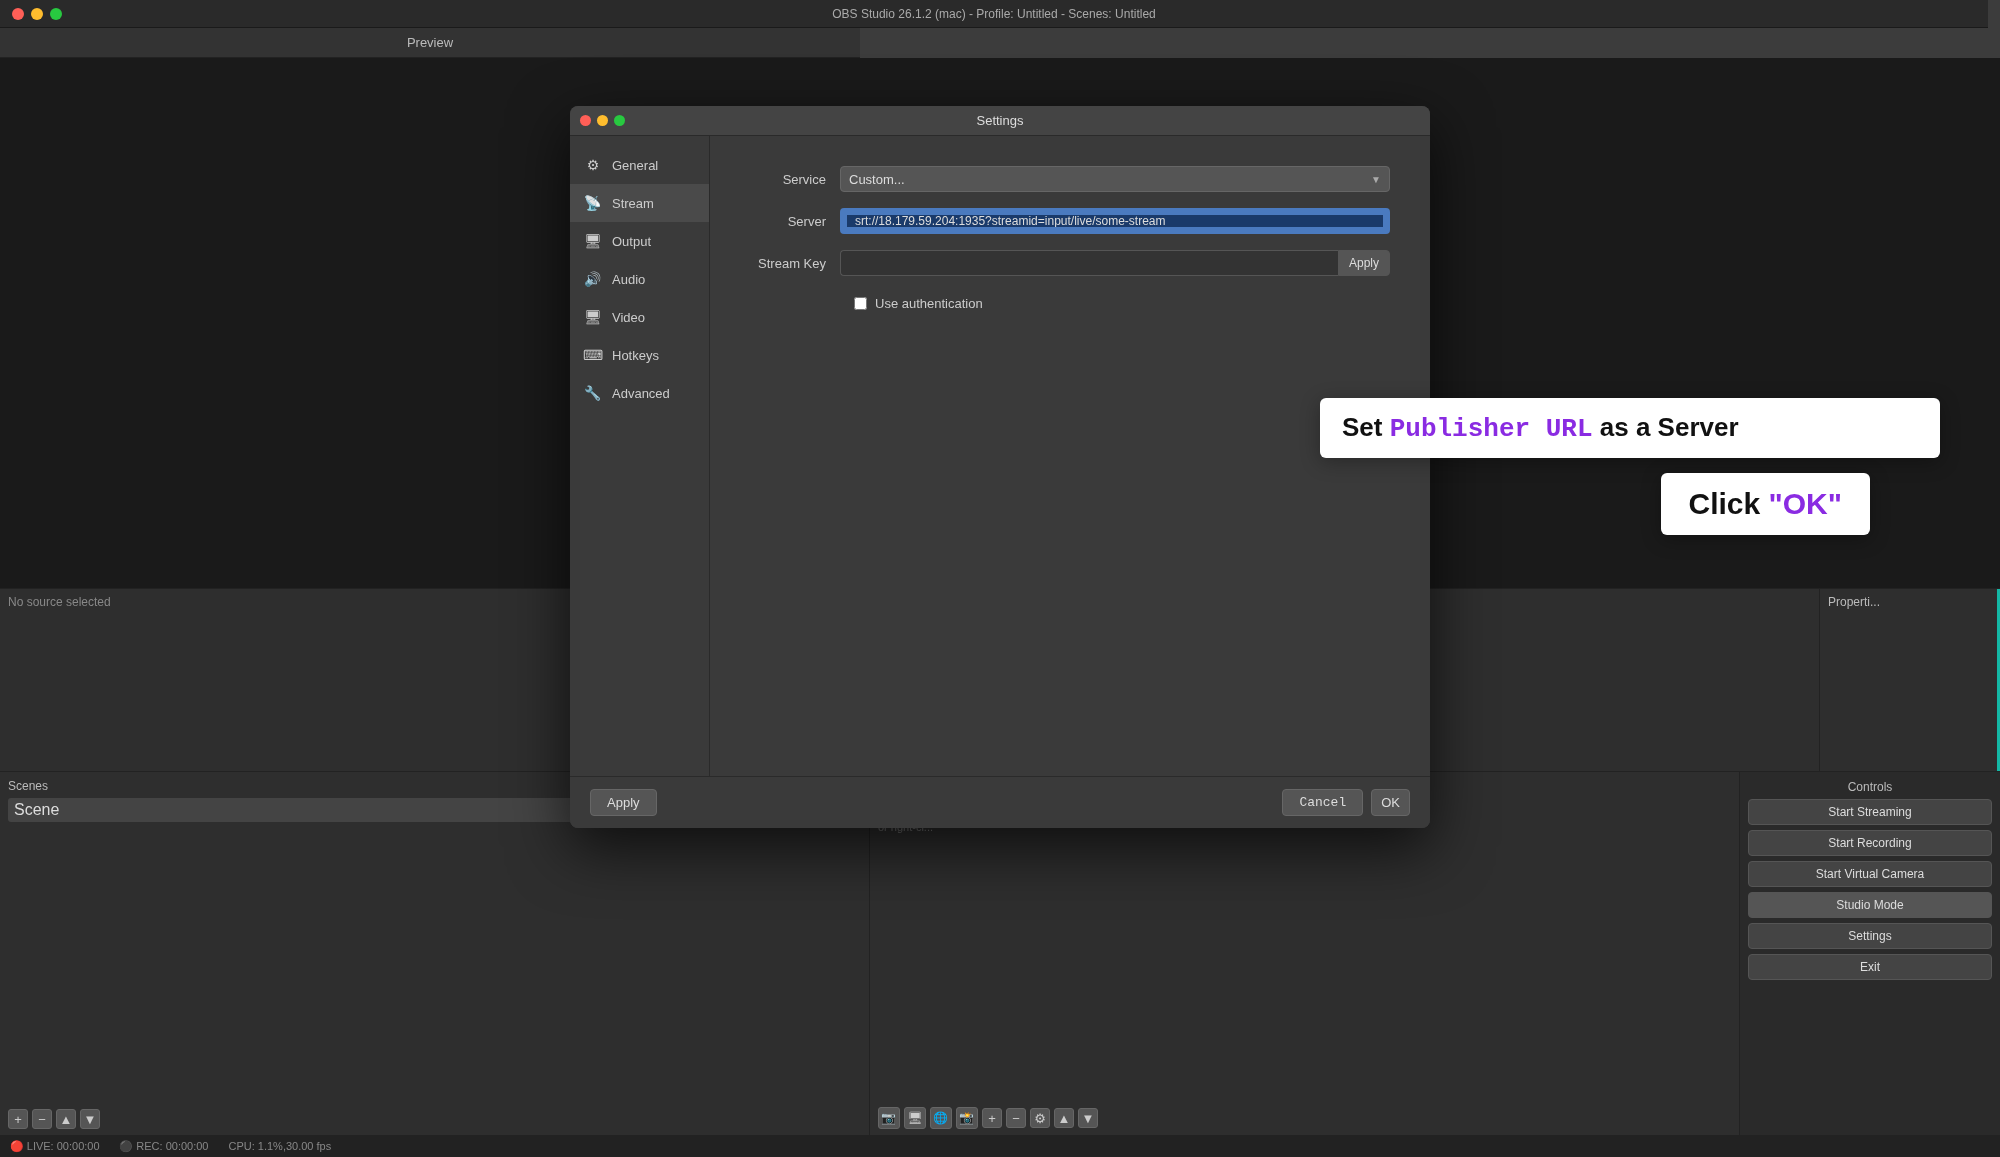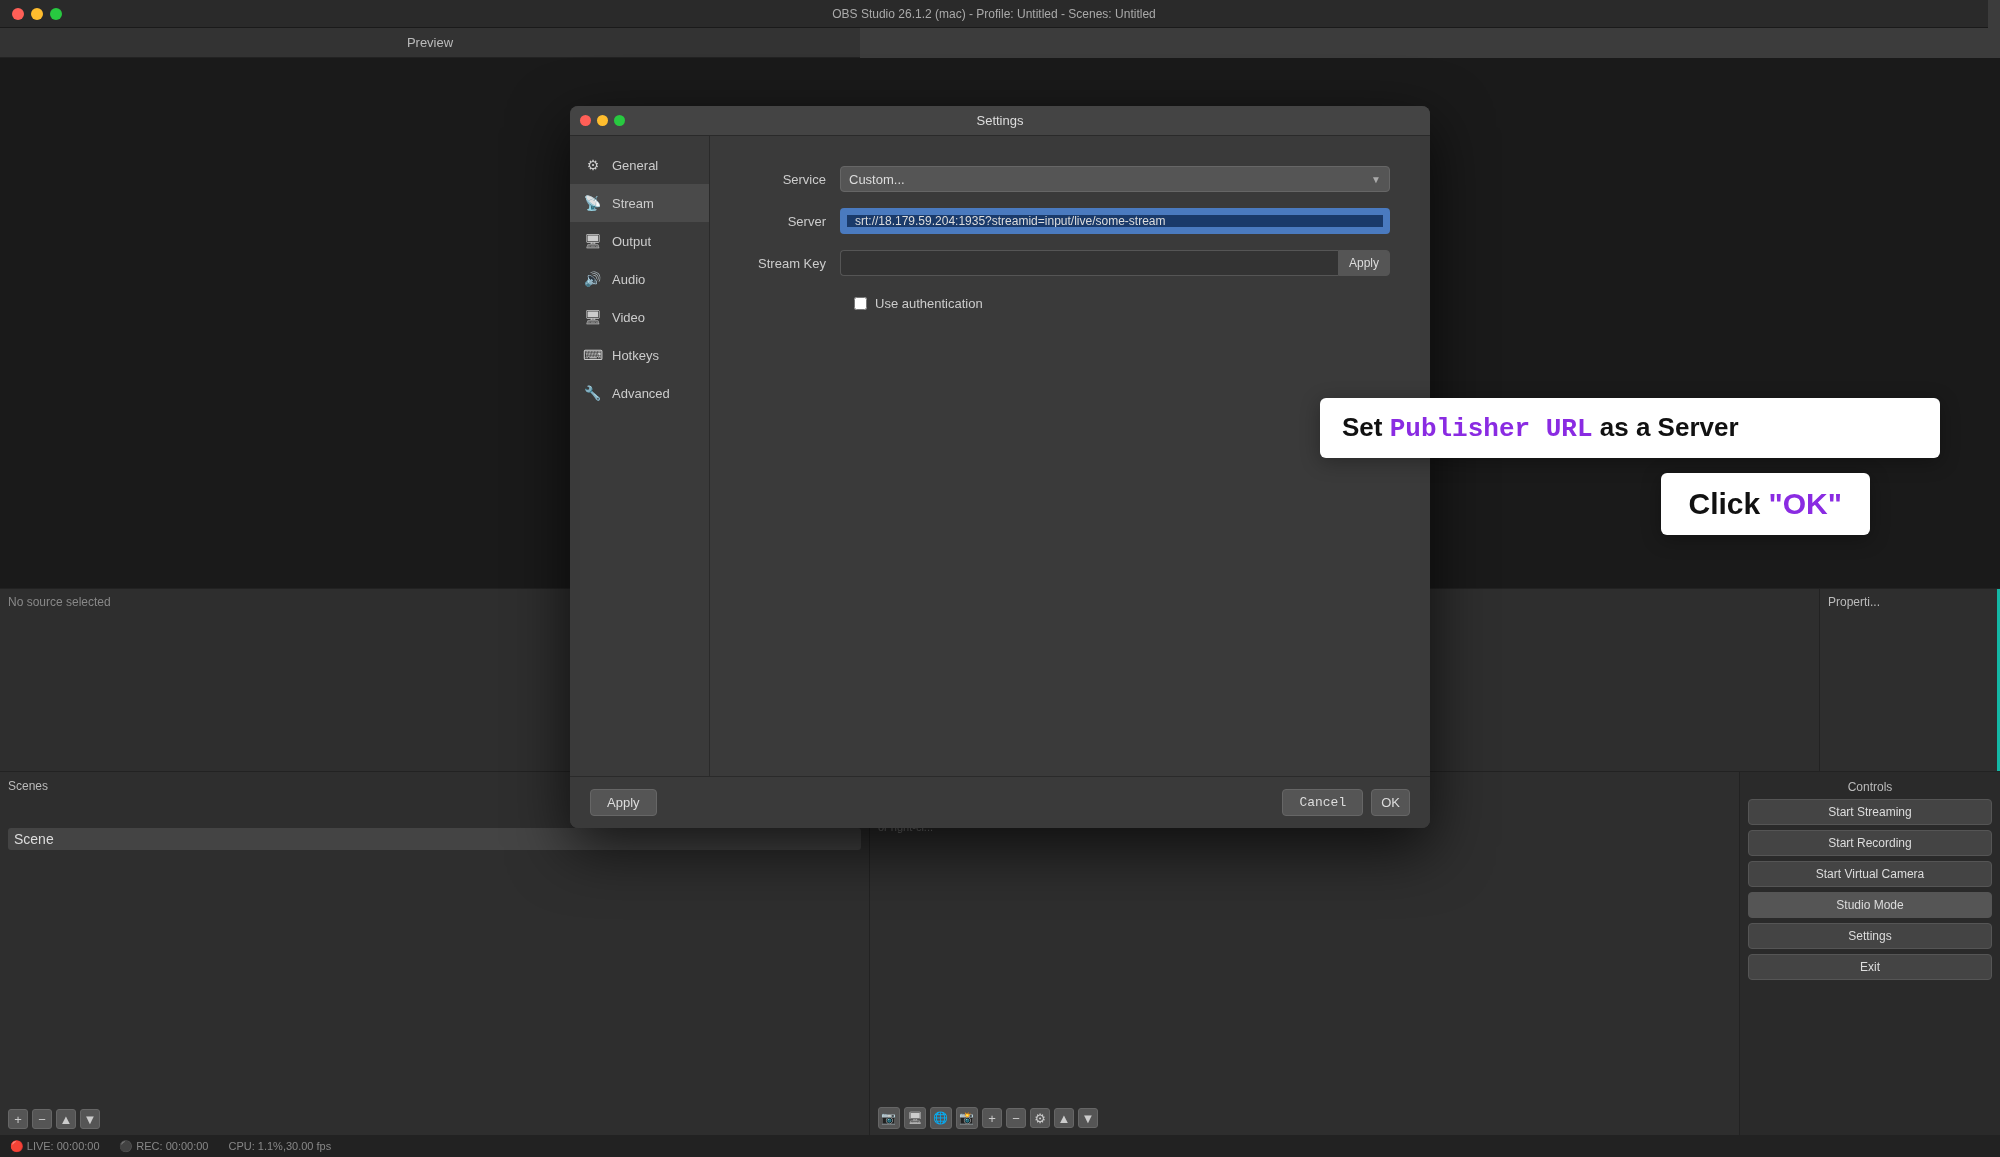--- a/index.html
+++ b/index.html
@@ -371,21 +371,21 @@
       </div>
     </div>
 
     <div style="flex:2;display:flex;">
 
       <div style="flex:1;padding:6px 8px;border-right:1px solid #222;display:flex;flex-direction:column;">
         <div style="display:flex;align-items:center;justify-content:space-between;margin-bottom:4px;">
           <span style="font-size:12px;color:#bbb;">Scenes</span>
           <span style="font-size:14px;color:#aaa;cursor:pointer;">⊞</span>
         </div>
-        <div style="font-size:14px;color:#ddd;padding:3px 6px;background:#444;border-radius:3px;cursor:pointer;margin-top:30px;">Scene</div>
+        <div style="font-size:16px;color:#ddd;padding:3px 6px;background:#444;border-radius:3px;cursor:pointer;">Scene</div>
 
         <div style="margin-top:auto;display:flex;align-items:center;gap:4px;">
           <div class="pm-btn">+</div>
           <div class="pm-btn">−</div>
           <div class="pm-btn">▲</div>
           <div class="pm-btn">▼</div>
         </div>
       </div>
 
       <div style="flex:1;padding:6px 8px;border-right:1px solid #222;display:flex;flex-direction:column;">

